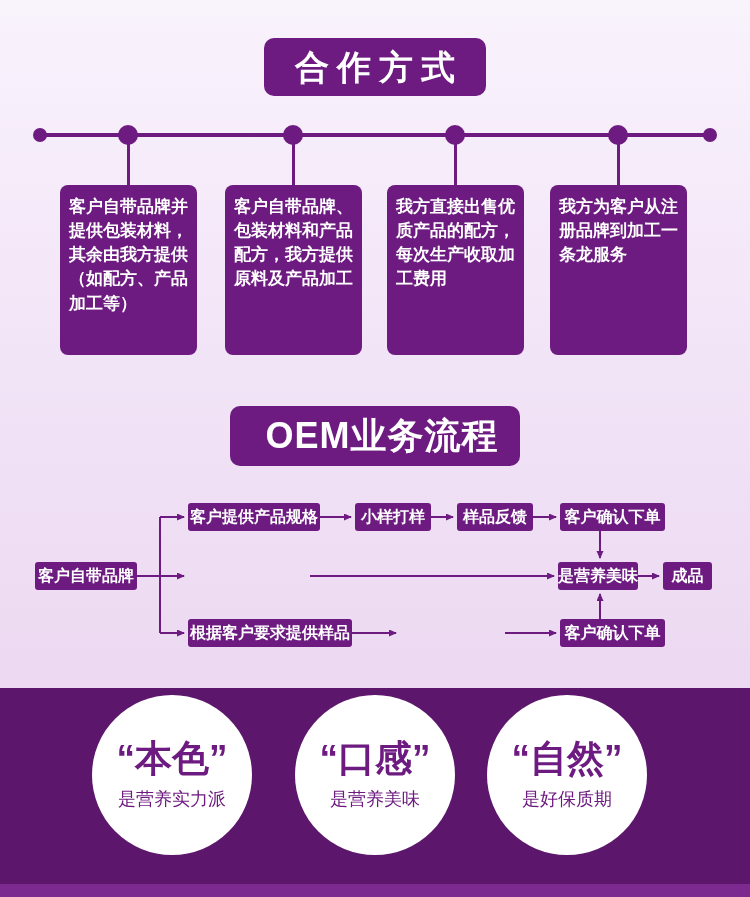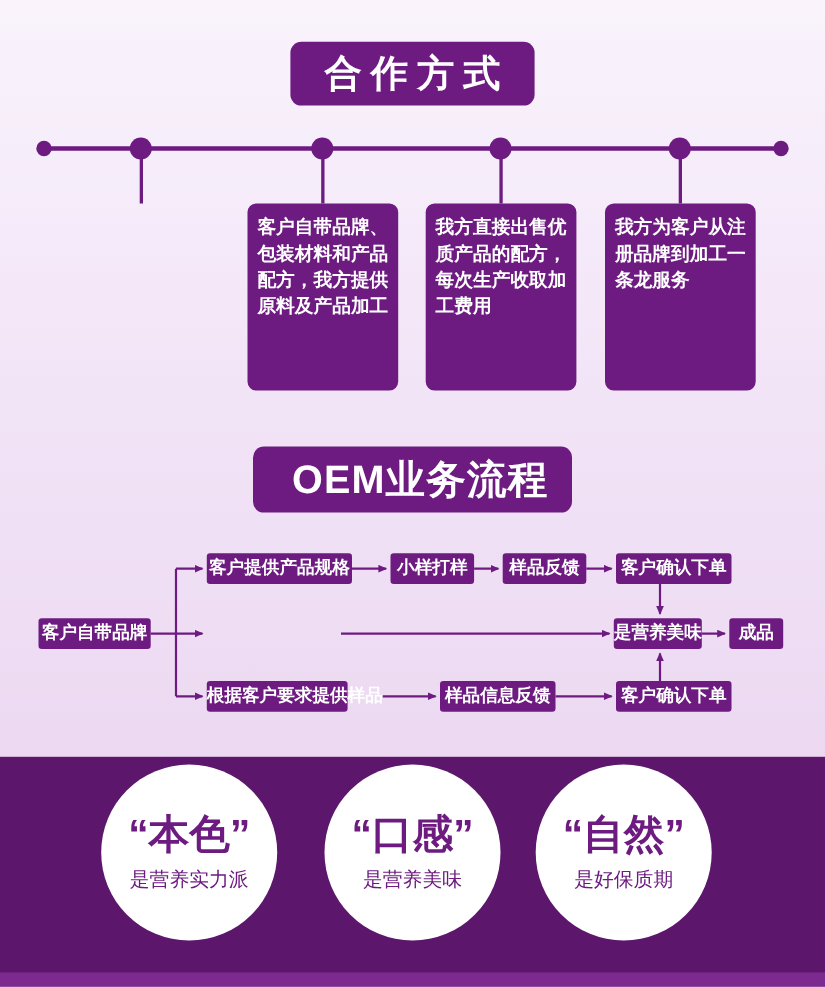--- a/index.html
+++ b/index.html
@@ -56,20 +56,21 @@
   <div class="tl-end" style="left:703px"></div>
   <div class="tl-dot" style="left:118px"></div>
   <div class="tl-dot" style="left:283px"></div>
   <div class="tl-dot" style="left:445px"></div>
   <div class="tl-dot" style="left:608px"></div>
   <div class="tl-conn" style="left:127px"></div>
   <div class="tl-conn" style="left:292px"></div>
   <div class="tl-conn" style="left:454px"></div>
   <div class="tl-conn" style="left:617px"></div>
 
+  <div class="card" style="left:60px">客户自带品牌并提供包装材料，其余由我方提供（如配方、产品加工等）</div>
   <div class="card" style="left:225px">客户自带品牌、包装材料和产品配方，我方提供原料及产品加工</div>
   <div class="card" style="left:387px">我方直接出售优质产品的配方，每次生产收取加工费用</div>
   <div class="card" style="left:550px">我方为客户从注册品牌到加工一条龙服务</div>
 
   <div class="banner banner-oem">OEM业务流程</div>
 
   <div class="flow">
     <svg width="750" height="165" viewBox="0 0 750 165">
       <defs>
         <marker id="arrowhead" markerWidth="9" markerHeight="8" refX="7" refY="3.5" orient="auto" markerUnits="userSpaceOnUse">
@@ -98,22 +99,21 @@
     <div class="fbox" style="left:35px;top:67px;width:102px">客户自带品牌</div>
 
     <div class="fbox" style="left:188px;top:8px;width:132px">客户提供产品规格</div>
     <div class="fbox" style="left:355px;top:8px;width:76px">小样打样</div>
     <div class="fbox" style="left:457px;top:8px;width:76px">样品反馈</div>
     <div class="fbox" style="left:560px;top:8px;width:105px">客户确认下单</div>
 
     <div class="fbox" style="left:558px;top:67px;width:80px">是营养美味</div>
     <div class="fbox" style="left:663px;top:67px;width:49px">成品</div>
 
-    <div class="fbox" style="left:188px;top:124px;width:128px">根据客户要求提供样品</div>
-    <div class="fbox" style="left:400px;top:124px;width:105px">样品信息反馈</div>
+    <div class="fbox" style="left:188px;top:124px;width:164px">根据客户要求提供样品</div>
     <div class="fbox" style="left:560px;top:124px;width:105px">客户确认下单</div>
   </div>
 
   <div class="bottom">
     <div class="circle" style="left:92px">
       <div class="big">“本色”</div>
       <div class="sub">是营养实力派</div>
     </div>
     <div class="circle" style="left:295px">
       <div class="big">“口感”</div>

